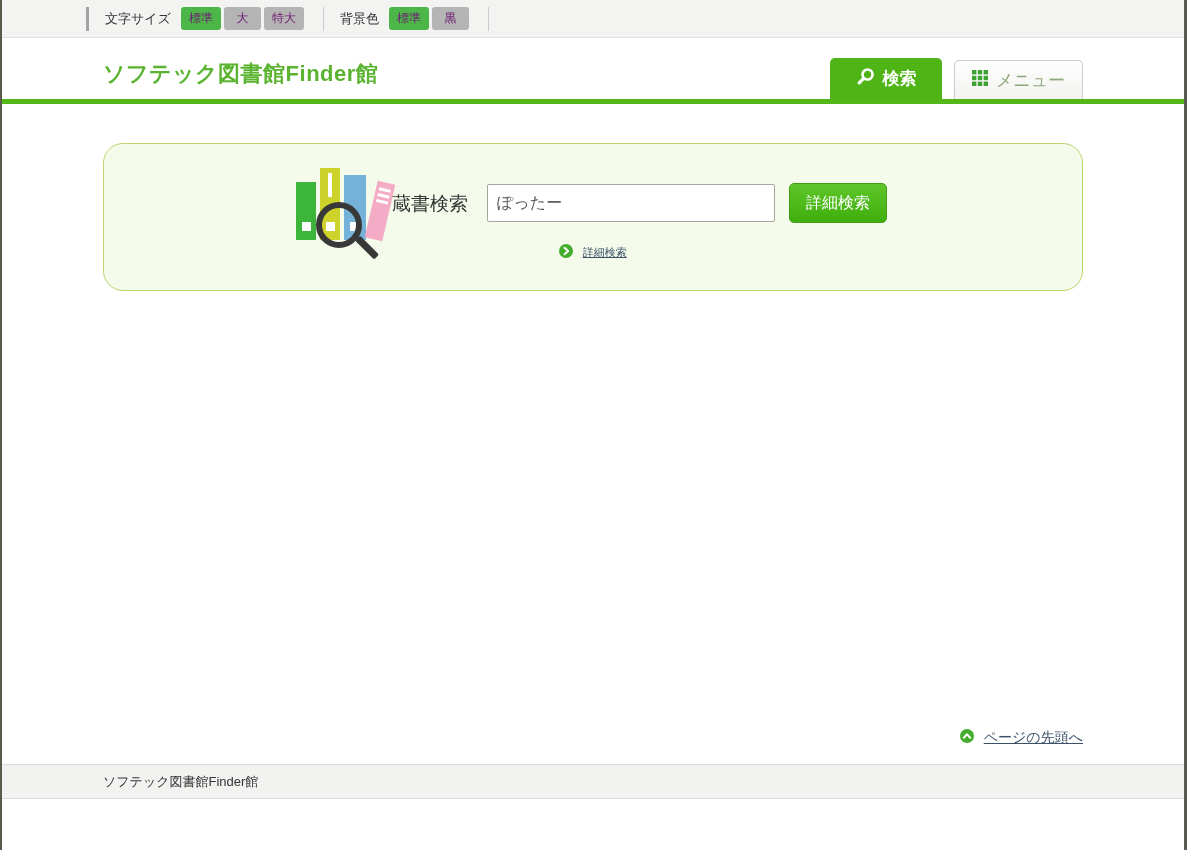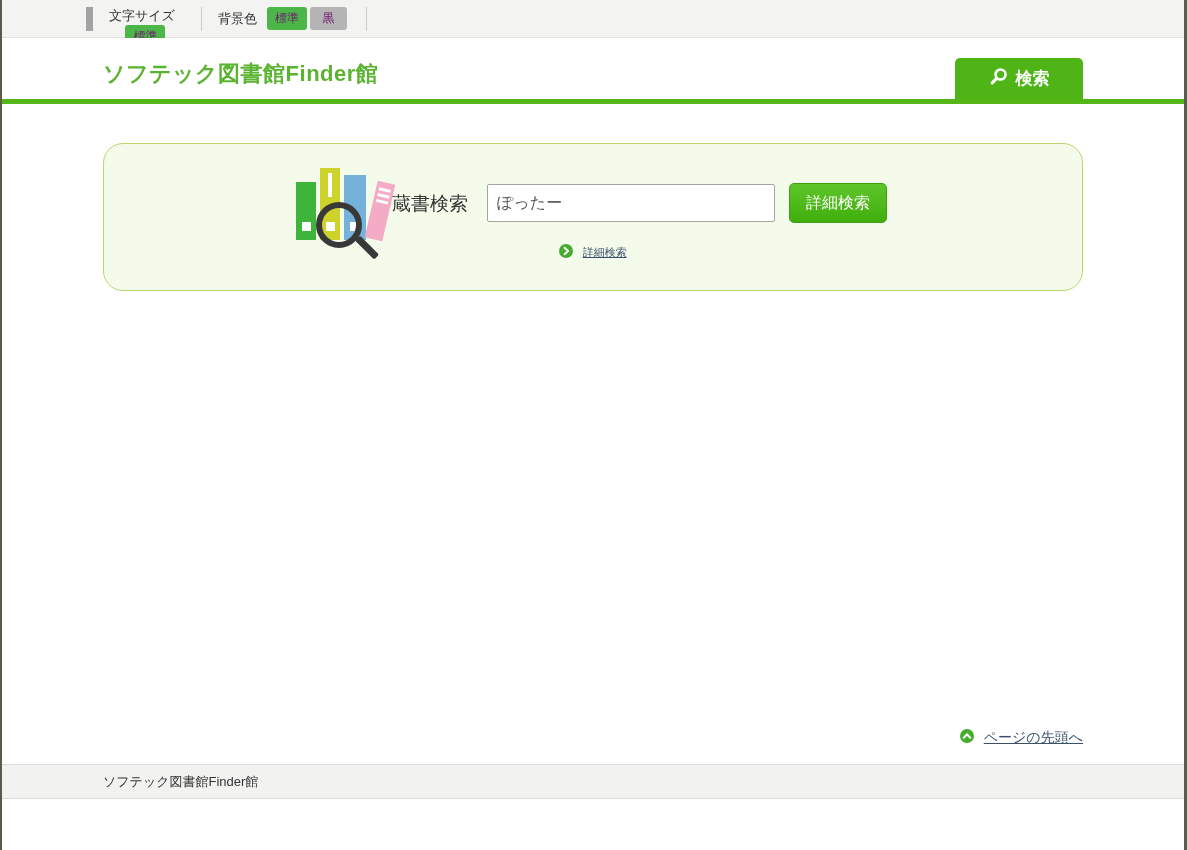--- a/index.html
+++ b/index.html
@@ -7,36 +7,36 @@
   body {
     font-family:"Liberation Sans","DejaVu Sans",sans-serif;
     background:#ffffff; color:#333;
     border-left:2px solid #5a5b4d; border-right:3px solid #5a5b4d;
     overflow:hidden; position:relative;
   }
   
   .a11y-bar { height:38px; background:#f3f3f2; border-bottom:1px solid #e2e2e0; }
   .a11y-inner { width:1014px; margin:0 auto; height:100%; display:flex; align-items:center; }
   .a11y-group { display:flex; align-items:center; height:24px; padding:0 16px; border-right:1px solid #cccccc; }
-  .a11y-group:first-child { border-left:7px solid #a3a3a3;flex-direction:column; }
+  .a11y-group:first-child { border-left:3px solid #a3a3a3; }
   .a11y-label { font-size:13px; color:#333; margin-right:10px; white-space:nowrap; }
   .a11y-btn {
     display:inline-block; min-width:37px; text-align:center; padding:3px 8px;
     font-size:12px; color:#701a75; border-radius:3px; margin-right:3px;
     cursor:pointer; white-space:nowrap;
   }
   .a11y-btn.active { background:#4db648; }
   .a11y-btn.inactive { background:#b4b4b4; }
   
   .header { height:61px; background:#ffffff; position:relative; }
   .header-inner { width:980px; margin:0 auto; height:100%; position:relative; }
   .site-title { position:absolute; left:0; bottom:10px; font-size:22px; font-weight:bold; color:#5bb431; letter-spacing:0.5px; }
   .tabs { position:absolute; right:0; bottom:0; display:flex; align-items:flex-end; gap:12px; }
   .tab { display:flex; align-items:center; justify-content:center; gap:8px; border-radius:5px 5px 0 0; cursor:pointer; }
-  .tab-search { width:128px; height:41px; background:#4fb517; color:#ffffff; font-size:17px; font-weight:bold; }
+  .tab-search { width:112px; height:41px; background:#4fb517; color:#ffffff; font-size:17px; font-weight:bold; }
   .tab-menu { width:129px; height:39px; background:linear-gradient(#fefefe,#f3f3f1); border:1px solid #cccccc; border-bottom:none; color:#8fa97a; font-size:17px; }
   .green-line { height:5px; background:#55b717; }
   
   .main { height:660px; position:relative; }
   .main-inner { width:980px; margin:0 auto; height:100%; position:relative; }
   .search-panel {
     position:absolute; left:0; top:39px; width:980px; height:148px;
     background:#f4fbeb; border:1px solid #bcd56f; border-radius:20px;
   }
   
@@ -105,20 +105,38 @@
     <div class="tabs">
       <div class="tab tab-search">
         <span class="icon">
           <svg width="19" height="19" viewBox="0 0 19 19">
               <circle cx="11.5" cy="7.5" r="5" fill="none" stroke="#ffffff" stroke-width="2.6"></circle>
               <line x1="7.7" y1="11.3" x2="3.2" y2="15.8" stroke="#ffffff" stroke-width="3.2" stroke-linecap="round"></line>
             </svg>
         </span>
         <span>検索</span>
       </div>
+      <div class="tab tab-menu">
+        <span class="icon">
+          <svg width="16" height="16" viewBox="0 0 16 16">
+              <g fill="#3da333">
+                <rect x="0" y="0" width="4.4" height="4.4"></rect>
+                <rect x="5.8" y="0" width="4.4" height="4.4"></rect>
+                <rect x="11.6" y="0" width="4.4" height="4.4"></rect>
+                <rect x="0" y="5.8" width="4.4" height="4.4"></rect>
+                <rect x="5.8" y="5.8" width="4.4" height="4.4"></rect>
+                <rect x="11.6" y="5.8" width="4.4" height="4.4"></rect>
+                <rect x="0" y="11.6" width="4.4" height="4.4"></rect>
+                <rect x="5.8" y="11.6" width="4.4" height="4.4"></rect>
+                <rect x="11.6" y="11.6" width="4.4" height="4.4"></rect>
+              </g>
+            </svg>
+        </span>
+        <span>メニュー</span>
+      </div>
     </div>
   </div>
 </div>
 <div class="green-line"></div>
 
 <div class="main">
   <div class="main-inner">
     <div class="search-panel">
 
       <div class="books-icon">

